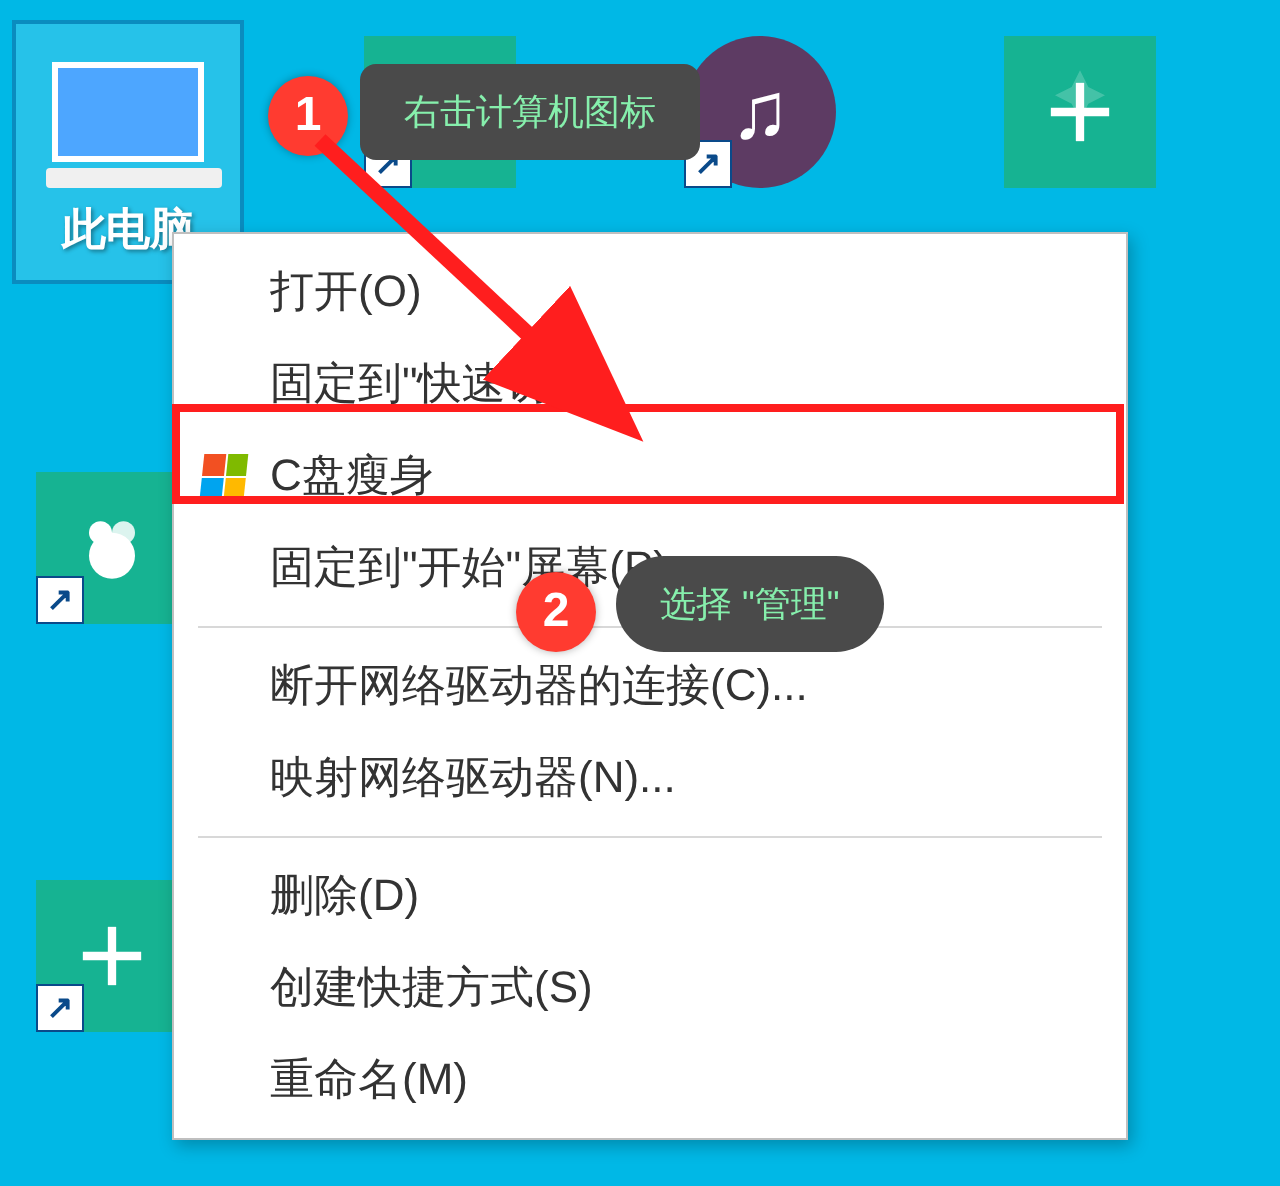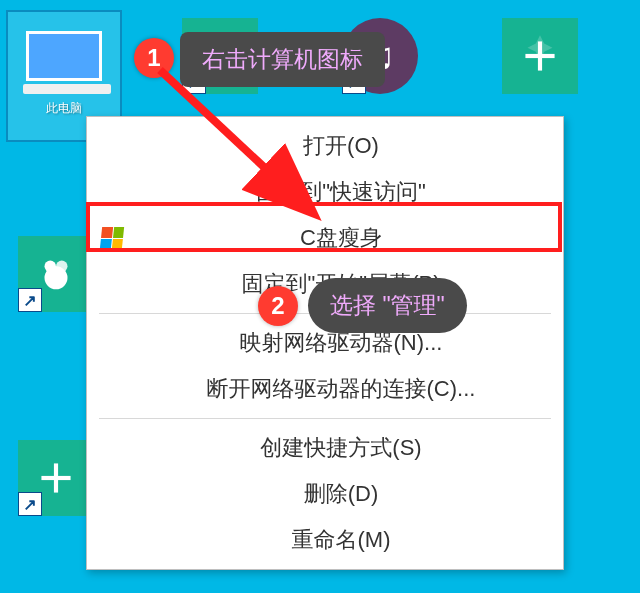--- a/index.html
+++ b/index.html
@@ -22,24 +22,25 @@
 .desktop-icon .icon-box {
   width: 76px;
   height: 76px;
   margin: 0 auto 6px;
   position: relative;
   display: flex;
   align-items: center;
   justify-content: center;
 }
 .desktop-icon .label {
-  font-size: 12px;
+  font-size: 22px;
   text-shadow: 1px 1px 2px rgba(0,0,0,.4);
   white-space: nowrap;
   overflow: hidden;
+  font-weight: bold;
 }
 .shortcut-arrow {
   position: absolute;
   left: 0; bottom: 0;
   width: 24px; height: 24px;
   background: #fff;
   border: 1px solid #0a4a8a;
   display: flex; align-items: center; justify-content: center;
   font-size: 16px; color: #0a4a8a; font-weight: bold;
 }
@@ -97,21 +98,20 @@
   padding: 6px 2px;
   font-size: 22px;
   color: #333;
 }
 .menu-item {
   display: flex;
   align-items: center;
   padding: 8px 14px 8px 46px;
   position: relative;
   white-space: nowrap;
-  justify-content: center;
 }
 .menu-item .item-icon {
   position: absolute;
   left: 10px; top: 50%; transform: translateY(-50%);
   width: 26px; height: 26px;
   display: flex; align-items: center; justify-content: center;
 }
 .menu-sep {
   height: 1px;
   background: #d8d8d8;
@@ -122,22 +122,22 @@
 .highlight-red {
   position: absolute;
   border: 4px solid #ff1e1e;
   pointer-events: none;
 }
 
 
 .callout {
   position: absolute;
   background: #4a4a4a;
-  color: #f0abfc;
-  font-size: 23px;
+  color: #86efac;
+  font-size: 18px;
   padding: 12px 22px;
   border-radius: 30px;
 }
 .callout-sharp { border-radius: 8px; }
 
 
 .badge {
   position: absolute;
   width: 40px; height: 40px;
   background: #ff3b30;
@@ -244,31 +244,31 @@
           <span></span>
         </span>
     </span>
     <span>C盘瘦身</span>
   </div>
   <div class="menu-item">
     <span>固定到"开始"屏幕(P)</span>
   </div>
   <div class="menu-sep"></div>
   <div class="menu-item">
+    <span>断开网络驱动器的连接(C)...</span>
+  </div>
+  <div class="menu-item">
     <span>映射网络驱动器(N)...</span>
   </div>
-  <div class="menu-item">
-    <span>断开网络驱动器的连接(C)...</span>
-  </div>
   <div class="menu-sep"></div>
   <div class="menu-item">
+    <span>删除(D)</span>
+  </div>
+  <div class="menu-item">
     <span>创建快捷方式(S)</span>
-  </div>
-  <div class="menu-item">
-    <span>删除(D)</span>
   </div>
   <div class="menu-item">
     <span>重命名(M)</span>
   </div>
 </div>
 
 <div class="highlight-red" style="left:86px; top:202px; width:476px; height:50px;"></div>
 
 <div class="badge" style="left:134px; top:38px;">
   <span>1</span>

